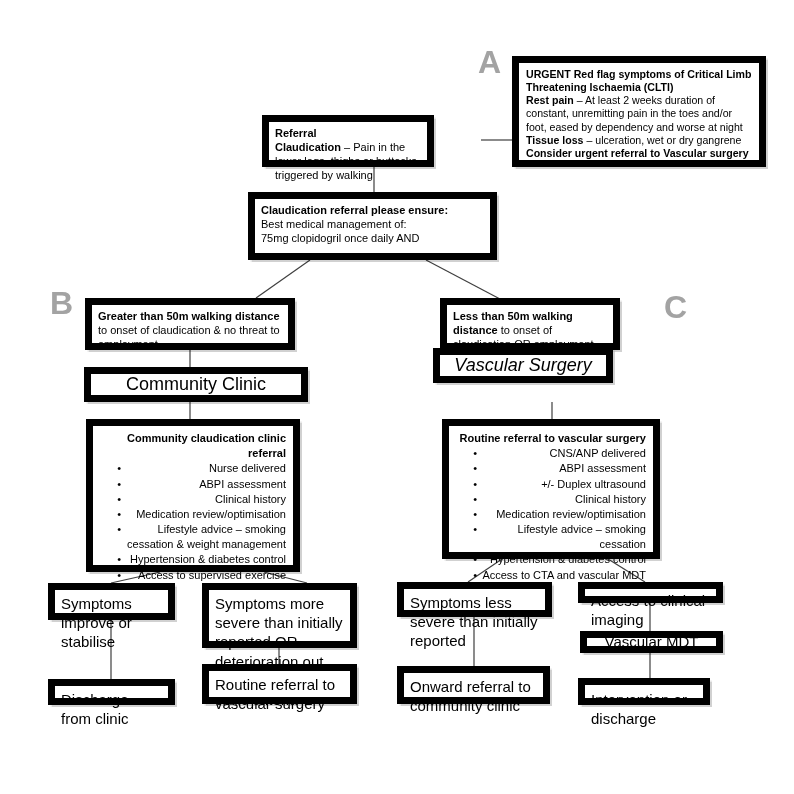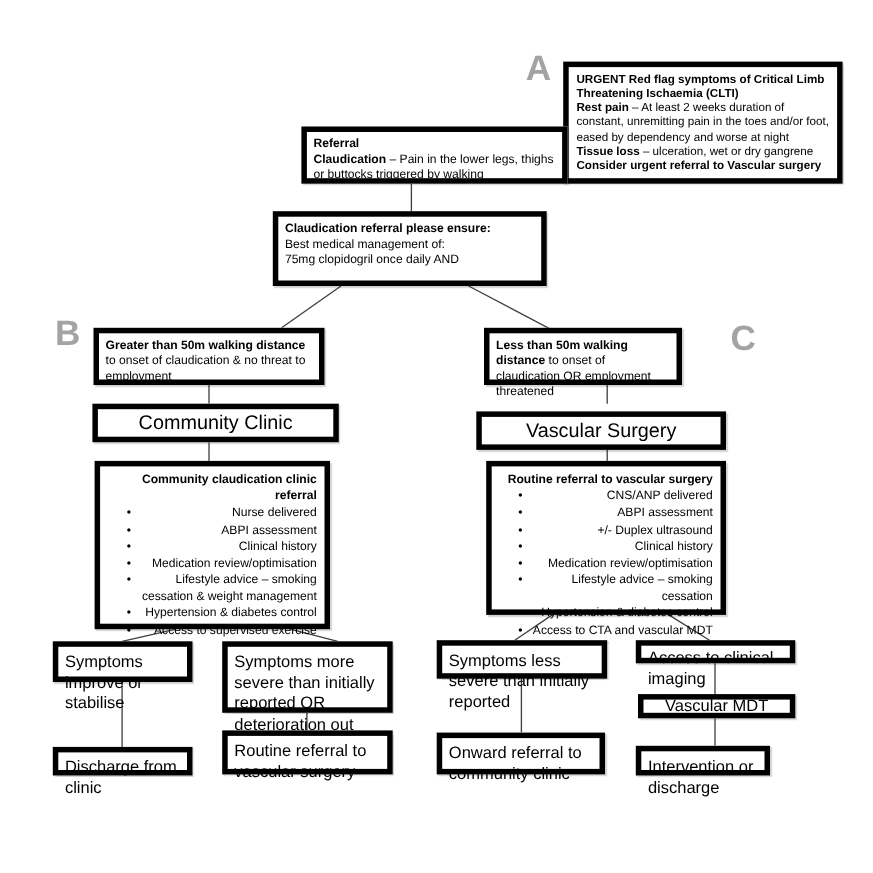--- a/index.html
+++ b/index.html
@@ -15,21 +15,21 @@
   .connectors {
     position: absolute;
     left: 0; top: 0;
     width: 794px; height: 794px;
     z-index: 1;
   }
   .box {
     position: absolute;
     box-sizing: border-box;
     background: #ffffff;
-    border: 5px solid #000000;
+    border: 7px solid #000000;
     box-shadow: 1.5px 1.5px 1px rgba(0,0,0,0.18);
     z-index: 2;
     font-size: 11px;
     line-height: 1.28;
     padding: 4px 6px;
   }
   .box b { font-weight: bold; }
   .box.center-txt {
     display: flex;
     align-items: center;
@@ -85,21 +85,21 @@
   <div class="section-letter" style="left:50px; top:287px;">B</div>
   <div class="section-letter" style="left:664px; top:291px;">C</div>
 
   <div class="box urgent-box" style="left:512px; top:56px; width:254px; height:111px;">
     <div><b>URGENT Red flag symptoms of Critical Limb Threatening Ischaemia (CLTI)</b></div>
     <div><b>Rest pain</b><span> – At least 2 weeks duration of constant, unremitting pain in the toes and/or foot, eased by dependency and worse at night</span></div>
     <div><b>Tissue loss</b><span> – ulceration, wet or dry gangrene</span></div>
     <div><b>Consider urgent referral to Vascular surgery</b></div>
   </div>
 
-  <div class="box" style="left:274px; top:115px; width:242px; height:52px;">
+  <div class="box" style="left:262px; top:115px; width:172px; height:52px;">
     <div><b>Referral</b></div>
     <div><b>Claudication</b><span> – Pain in the lower legs, thighs or buttocks triggered by walking</span></div>
   </div>
 
   <div class="box" style="left:248px; top:192px; width:249px; height:68px;">
     <div><b>Claudication referral please ensure:</b></div>
     <div>Best medical management of:</div>
     <div>75mg clopidogril once daily AND</div>
   </div>
 
@@ -108,21 +108,21 @@
   </div>
 
   <div class="box" style="left:440px; top:298px; width:180px; height:52px;">
     <b>Less than 50m walking distance</b><span> to onset of claudication OR employment threatened</span>
   </div>
 
   <div class="box center-txt big-label" style="left:84px; top:367px; width:224px; height:35px;">
     <span>Community Clinic</span>
   </div>
 
-  <div class="box center-txt big-label" style="left:433px; top:374px; width:227px; height:35px;">
+  <div class="box center-txt big-label" style="left:433px; top:348px; width:180px; height:35px;font-style:italic;">
     <span>Vascular Surgery</span>
   </div>
 
   <div class="box list-box" style="left:86px; top:419px; width:214px; height:153px;">
     <div class="list-title">Community claudication clinic referral</div>
     <div class="li">
         <span class="m">•</span>
         <span class="t">Nurse delivered</span>
       </div>
     <div class="li">
@@ -212,17 +212,17 @@
   </div>
 
   <div class="box small-center" style="left:397px; top:666px; width:153px; height:38px;">
     <span>Onward referral to community clinic</span>
   </div>
 
   <div class="box small-center center-txt" style="left:580px; top:631px; width:143px; height:22px;text-align:center;">
     <span>Vascular MDT</span>
   </div>
 
-  <div class="box small-center" style="left:578px; top:678px; width:122px; height:27px; padding-top:5px;">
+  <div class="box small-center" style="left:578px; top:678px; width:132px; height:27px; padding-top:5px;">
     <span>Intervention or discharge</span>
   </div>
 
 </div>
 
 </body></html>

